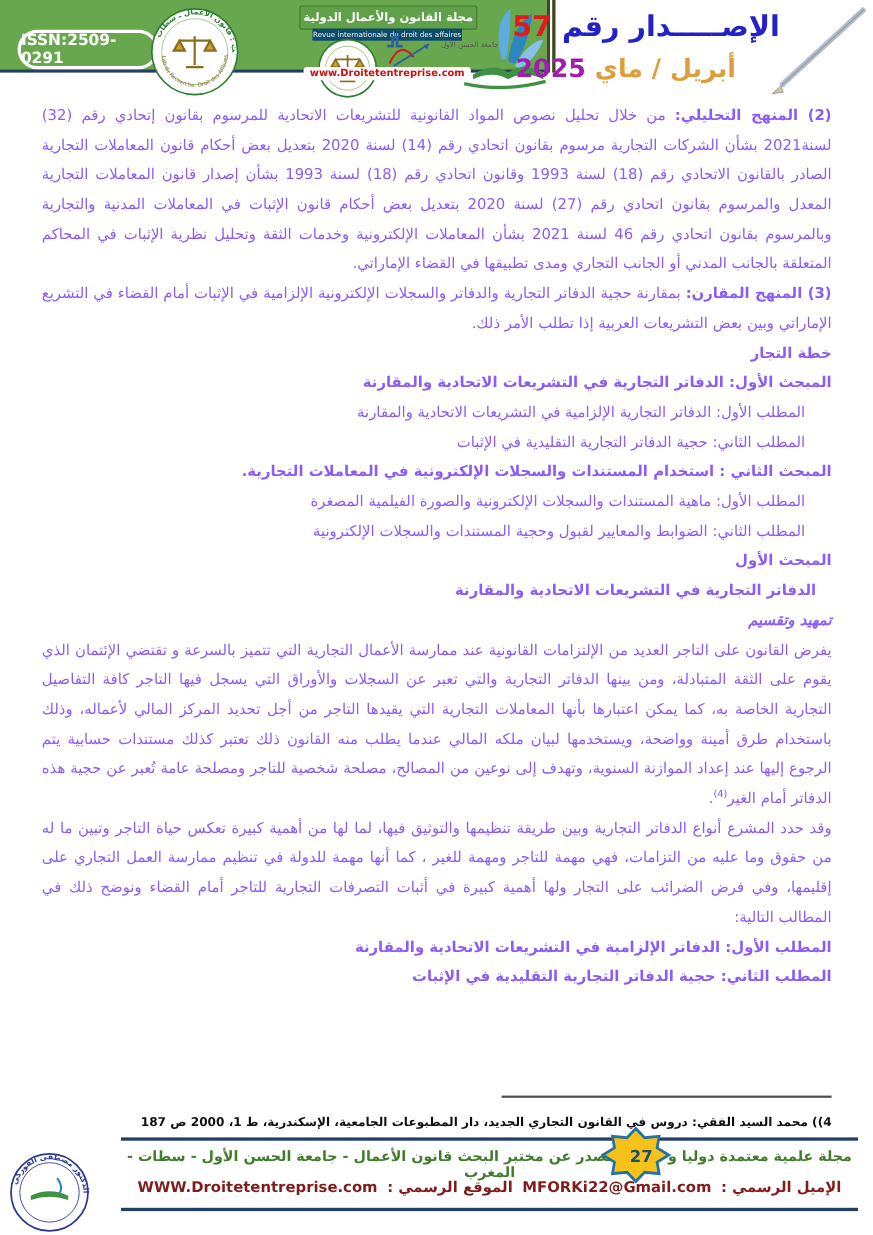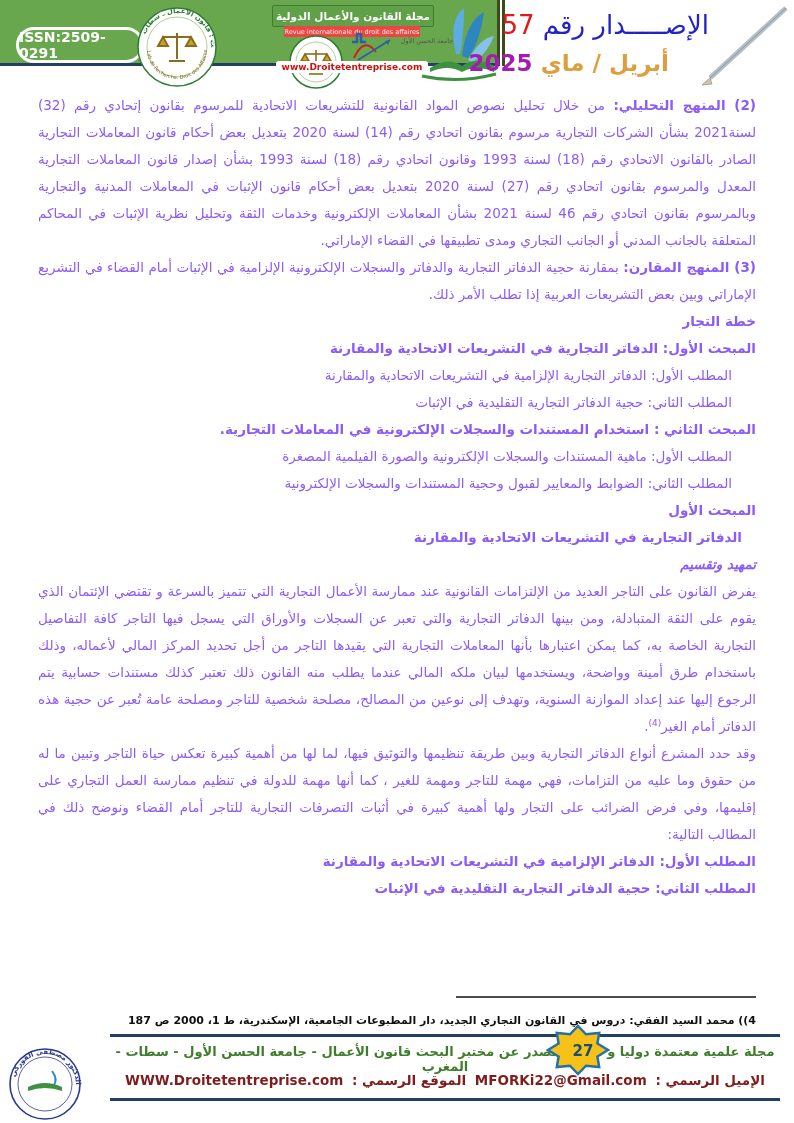--- a/index.html
+++ b/index.html
@@ -11,30 +11,30 @@
   .band-underline{position:absolute;top:63px;left:0;width:497px;height:3px;background:#243f63;}
   .vbar{position:absolute;top:0;height:66px;width:3px;background:#3c4a1c;}
   .issn-pill{position:absolute;top:27px;left:16px;width:122px;height:30px;background:#69a74e;
              border:3px solid #fff;border-radius:18px;color:#fff;font-weight:bold;font-size:14px;
              display:flex;align-items:center;justify-content:center;}
   .seal-lg{position:absolute;top:3px;left:135px;}
   .seal-sm{position:absolute;top:34px;left:288px;}
   .ribbon{position:absolute;top:5px;left:272px;width:160px;height:20px;background:#5fa048;
           border:1px solid #3f7d2c;color:#fff;font-weight:bold;font-size:10.5px;
           display:flex;align-items:center;justify-content:center;border-radius:2px;}
-  .ribbon-fr{position:absolute;top:26px;left:284px;width:136px;height:11px;background:#ef4444;
+  .ribbon-fr{position:absolute;top:26px;left:284px;width:136px;height:11px;background:#0c4a6e;
           color:#eef6e8;font-size:6.5px;display:flex;align-items:center;justify-content:center;}
   .univ-logo{position:absolute;top:28px;left:346px;}
   .univ-name{position:absolute;top:37px;left:398px;width:58px;font-size:6.5px;color:#555;
              line-height:8px;text-align:center;}
   .bird-logo{position:absolute;top:2px;left:418px;}
   .hdr-url{position:absolute;top:61px;left:276px;width:152px;background:#fff;color:#cc1111;
            font-weight:bold;font-size:9px;text-align:center;border-radius:3px;padding:1px 0;}
   .issue-line1{position:absolute;top:6px;left:505px;width:204px;height:38px;direction:rtl;
-               text-align:center;font-size:26px;font-weight:normal;line-height:38px;white-space:nowrap;}
+               text-align:center;font-size:26px;font-weight:bold;line-height:38px;white-space:nowrap;}
   .issue-line1 .lbl{color:#2222c8;}
   .issue-line1 .num{color:#e01b1b;}
   .issue-line2{position:absolute;top:46px;left:503px;width:166px;height:34px;direction:rtl;
                text-align:center;font-size:23px;font-weight:bold;line-height:34px;white-space:nowrap;}
   .issue-line2 .months{color:#dd9f3d;}
   .issue-line2 .year{color:#a21caf;}
   .pencil{position:absolute;top:2px;left:688px;}
   
   .doc{position:absolute;top:92px;right:38px;left:38px;direction:rtl;text-align:justify;
        font-size:13.5px;line-height:27px;color:#8b5cf6;}

